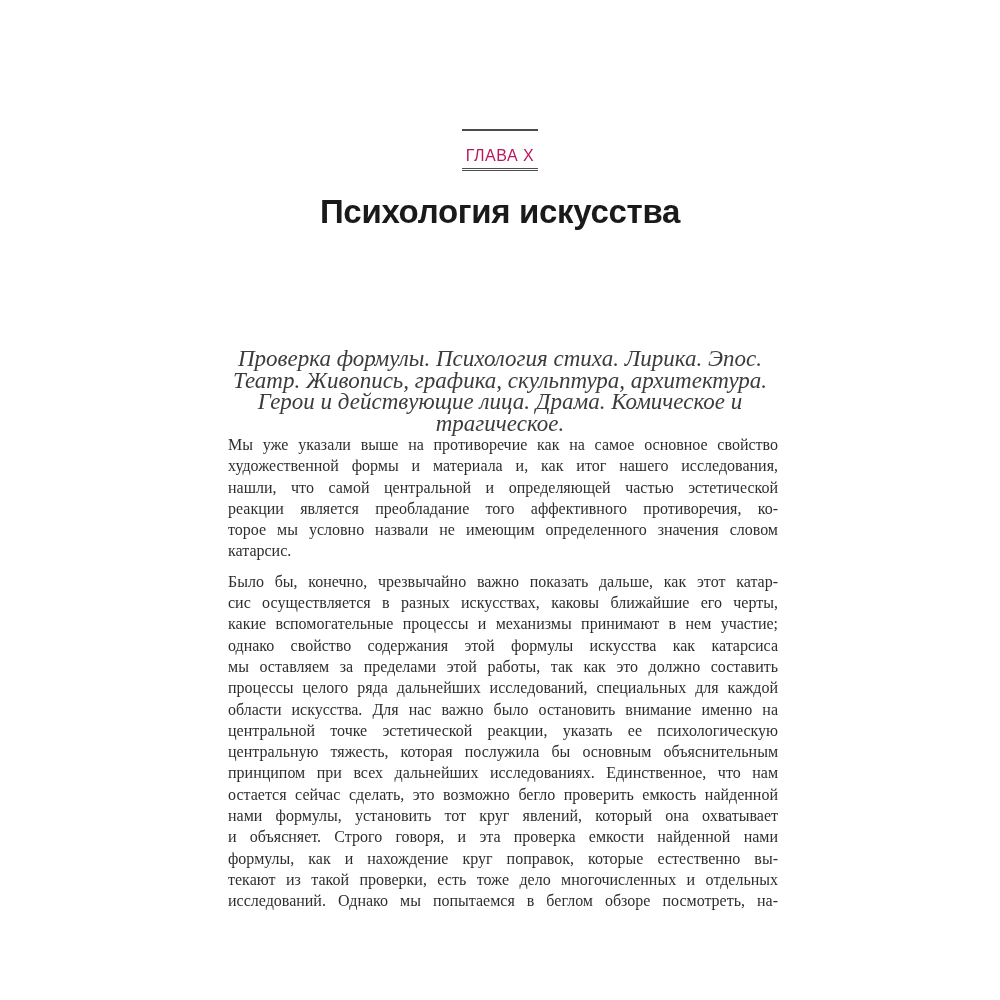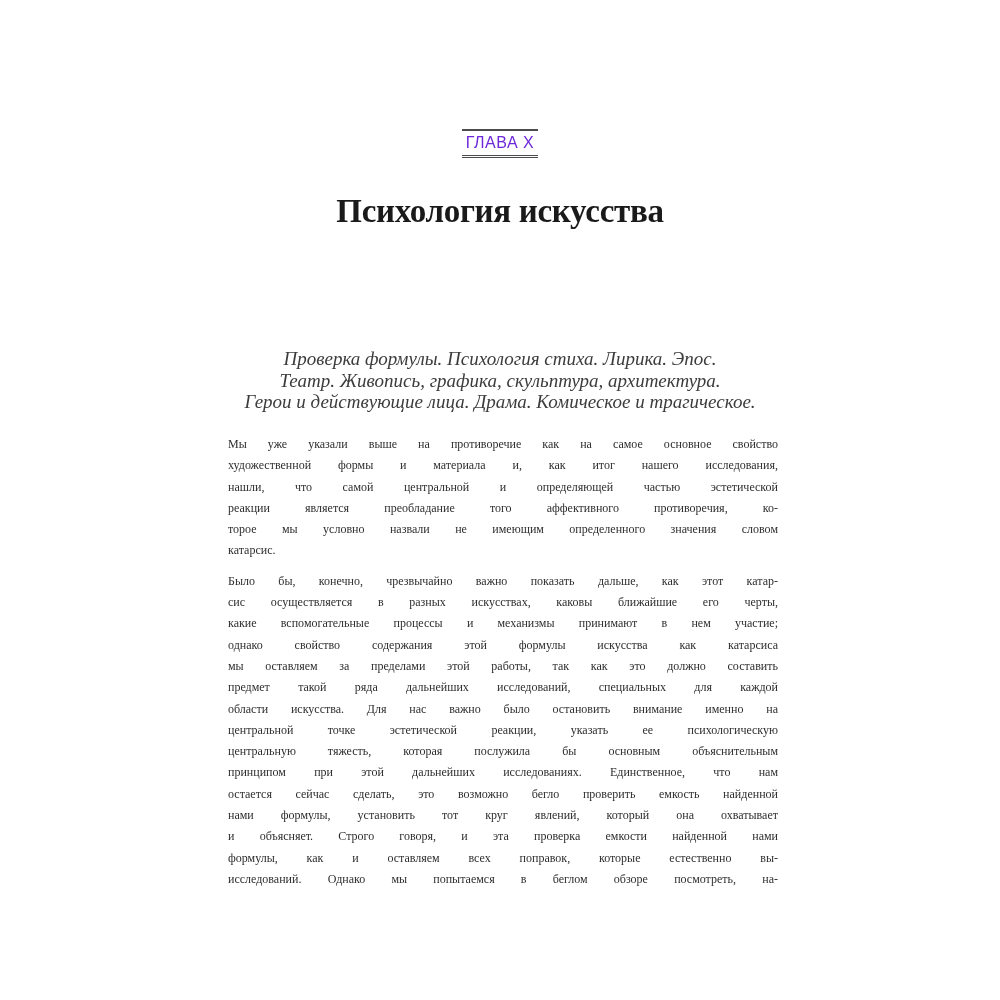--- a/index.html
+++ b/index.html
@@ -20,59 +20,59 @@
     left: 0;
     width: 100%;
     text-align: center;
   }
   .chapter-label {
     display: inline-block;
     font-family: "Liberation Sans", sans-serif;
     font-size: 16px;
     font-weight: 400;
     letter-spacing: 0.5px;
-    color: #6d28d9;
+    color: #be185d;
     border-top: 2px solid #4c4c4c;
     border-bottom: 3px double #4c4c4c;
-    padding: 2px 4px 3px 4px;
+    padding: 15px 4px 3px 4px;
     line-height: 1.2;
   }
   .title {
     position: absolute;
     top: 192px;
     left: 0;
     width: 100%;
     margin: 0;
     text-align: center;
-    font-family: Liberation Serif, serif;
+    font-family: Liberation Sans, sans-serif;
     font-weight: 700;
     font-size: 33px;
     letter-spacing: -0.3px;
     color: #1a1a1a;
     line-height: 1.2;
   }
   .epigraph {
     position: absolute;
     top: 348px;
     left: 225px;
     width: 550px;
     text-align: center;
     font-family: "Liberation Serif", serif;
     font-style: italic;
-    font-size: 19px;
+    font-size: 23px;
     line-height: 21.5px;
     color: #3c3c3c;
   }
   .bodytext {
     position: absolute;
     top: 434px;
     left: 228px;
     width: 550px;
     font-family: "Liberation Serif", serif;
-    font-size: 12px;
+    font-size: 16px;
     line-height: 21.3px;
     color: #2e2e2e;
   }
   .para + .para {
     margin-top: 9px;
   }
   .line {
     text-align: justify;
     text-align-last: justify;
     white-space: normal;
@@ -108,26 +108,27 @@
         <div class="line">реакции является преобладание того аффективного противоречия, ко-</div>
         <div class="line">торое мы условно назвали не имеющим определенного значения словом</div>
         <div class="line last it">катарсис.</div>
       </div>
     <div class="para">
         <div class="line">Было бы, конечно, чрезвычайно важно показать дальше, как этот катар-</div>
         <div class="line">сис осуществляется в разных искусствах, каковы ближайшие его черты,</div>
         <div class="line">какие вспомогательные процессы и механизмы принимают в нем участие;</div>
         <div class="line">однако свойство содержания этой формулы искусства как катарсиса</div>
         <div class="line">мы оставляем за пределами этой работы, так как это должно составить</div>
-        <div class="line">предмет такой ряда дальнейших исследований, специальных для каждой</div>
+        <div class="line">процессы целого ряда дальнейших исследований, специальных для каждой</div>
         <div class="line">области искусства. Для нас важно было остановить внимание именно на</div>
         <div class="line">центральной точке эстетической реакции, указать ее психологическую</div>
         <div class="line">центральную тяжесть, которая послужила бы основным объяснительным</div>
-        <div class="line">принципом при этой дальнейших исследованиях. Единственное, что нам</div>
+        <div class="line">принципом при всех дальнейших исследованиях. Единственное, что нам</div>
         <div class="line">остается сейчас сделать, это возможно бегло проверить емкость найденной</div>
         <div class="line">нами формулы, установить тот круг явлений, который она охватывает</div>
         <div class="line">и объясняет. Строго говоря, и эта проверка емкости найденной нами</div>
-        <div class="line">формулы, как и оставляем всех поправок, которые естественно вы-</div>
+        <div class="line">формулы, как и нахождение круг поправок, которые естественно вы-</div>
+        <div class="line">текают из такой проверки, есть тоже дело многочисленных и отдельных</div>
         <div class="line">исследований. Однако мы попытаемся в беглом обзоре посмотреть, на-</div>
       </div>
   </div>
 
 </div>
 
 </body></html>

